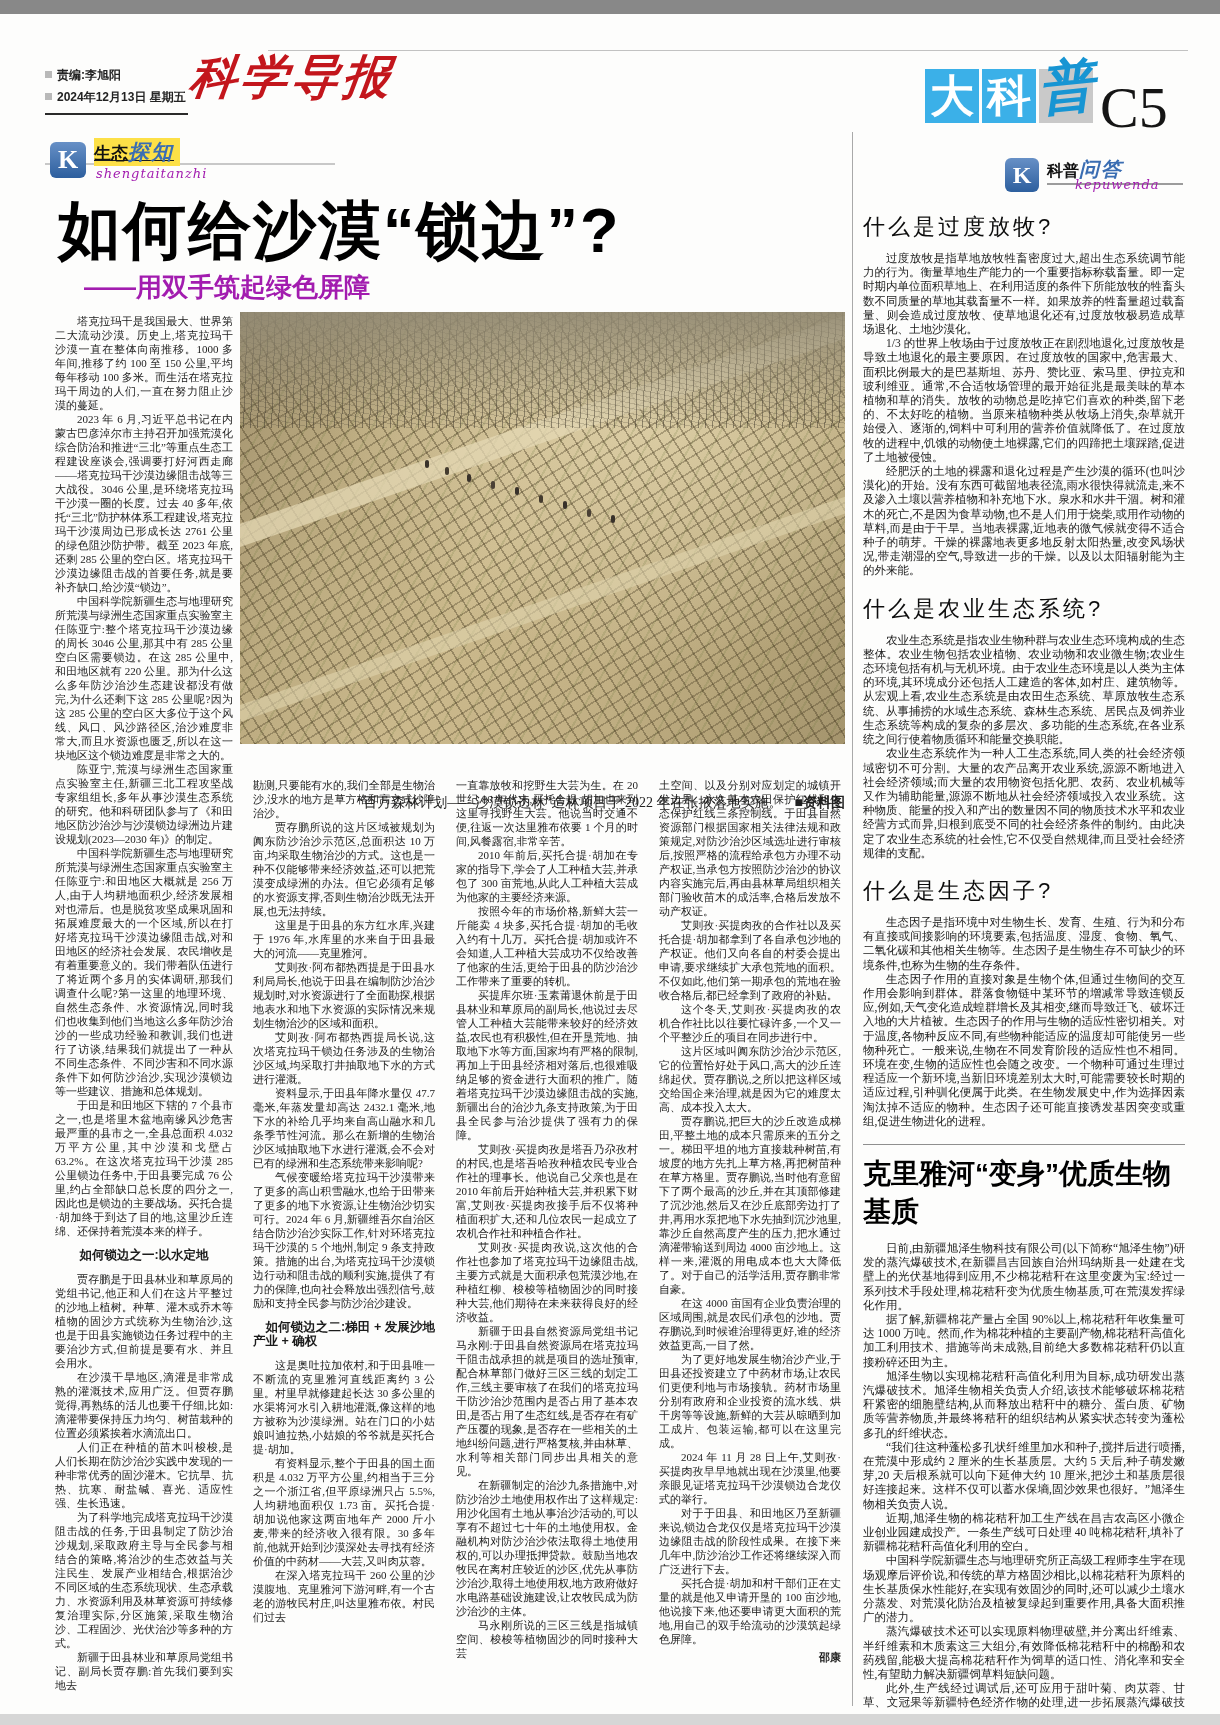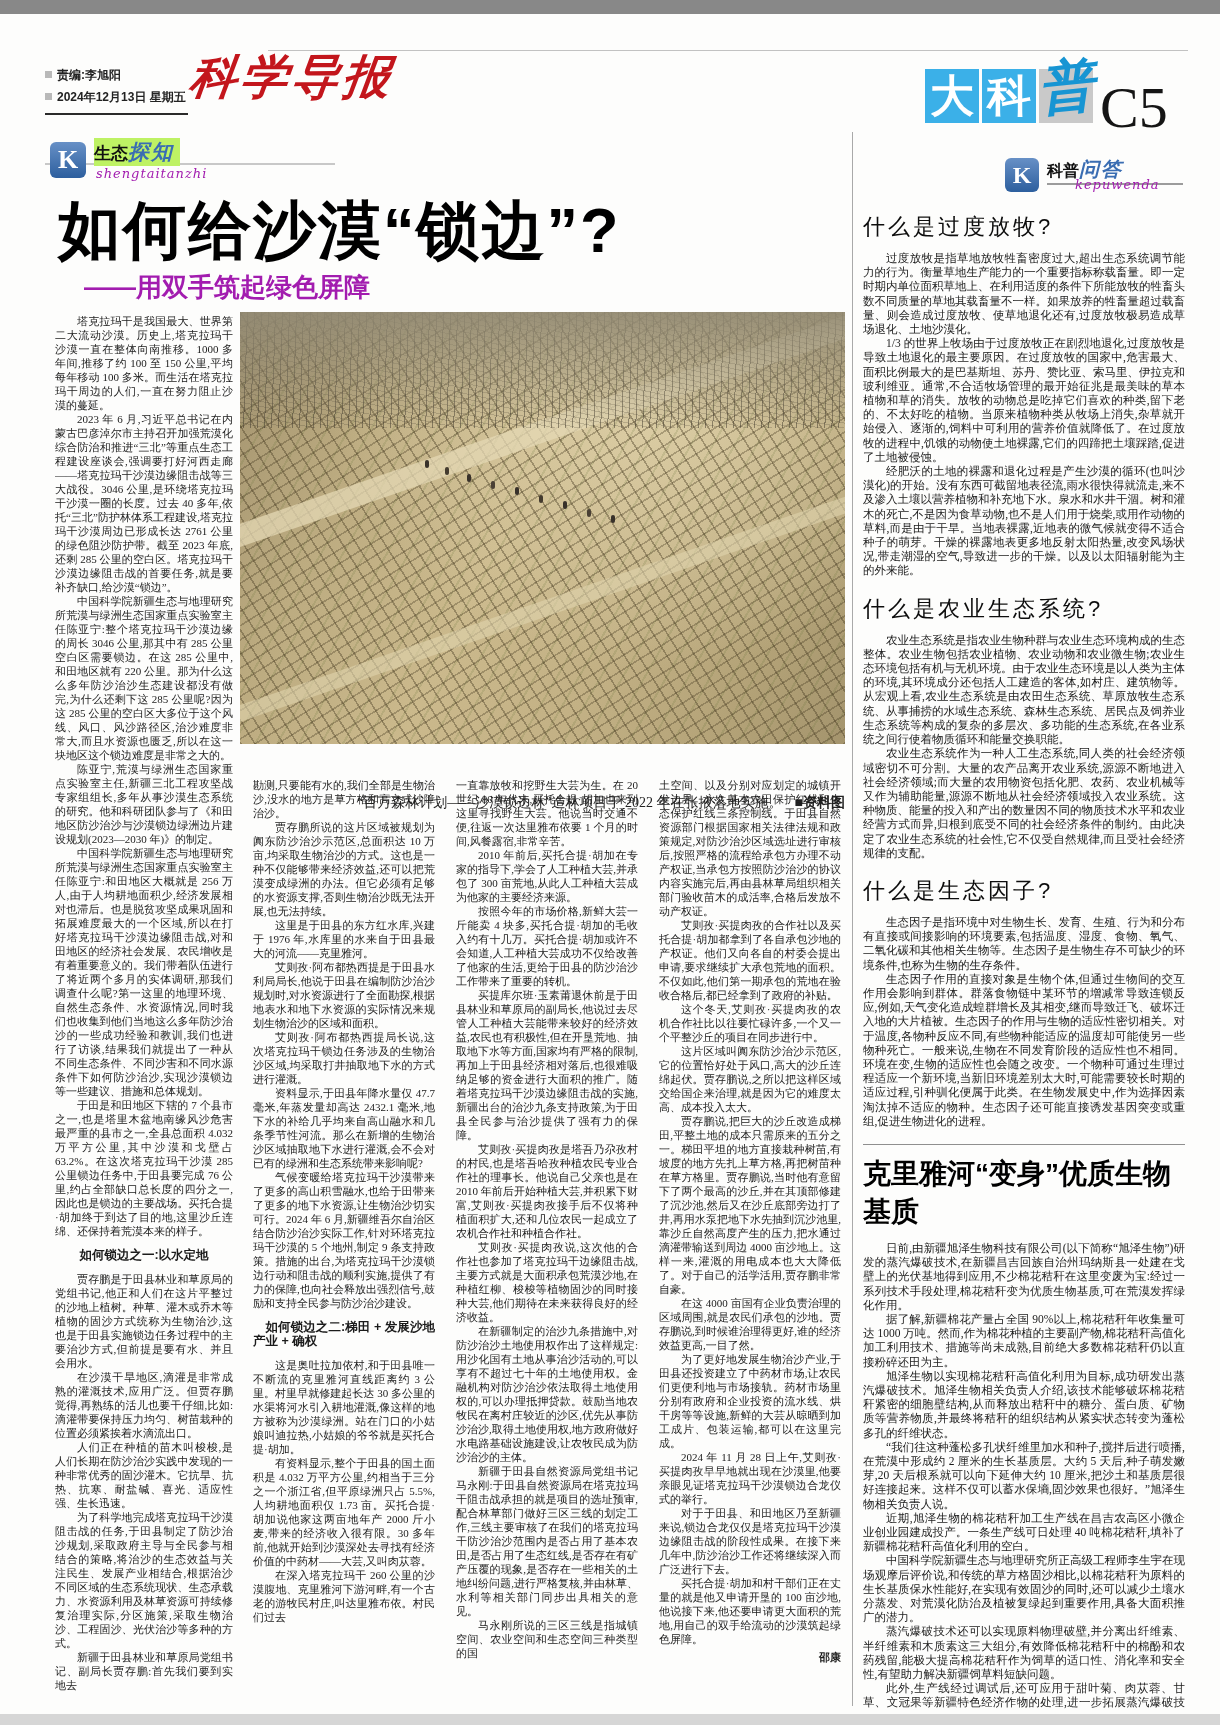--- a/index.html
+++ b/index.html
@@ -107,21 +107,21 @@
   <div class="masthead">科学导报</div>
   <div class="ed-box b1">大</div>
   <div class="ed-box b2">科</div>
   <div class="ed-box b3">
       <span class="glyph">普</span>
     </div>
   <div class="page-no">C5</div>
 
   <div class="badge-rule"></div>
   <div class="kbox" style="left:50px;top:128px;">K</div>
-  <div class="abs" style="left:94px;top:124px;white-space:nowrap;background:#bef264;padding-right:6px;z-index:1;">
+  <div class="abs" style="left:94px;top:124px;white-space:nowrap;background:#fde047;padding-right:6px;z-index:1;text-decoration:underline;">
     <span class="badge-black">生态</span><span class="badge-script">探知</span>
   </div>
   <div class="abs badge-pinyin" style="left:96px;top:152px;">shengtaitanzhi</div>
 
   <h1 class="headline" style="margin:0;">如何给沙漠“锁边”?</h1>
   <div class="subhead">——用双手筑起绿色屏障</div>
 
   <div class="photo">
     <div class="path1"></div>
     <div class="path2"></div>
@@ -159,23 +159,23 @@
       <p class="b-p">有资料显示,整个于田县的国土面积是 4.032 万平方公里,约相当于三分之一个浙江省,但平原绿洲只占 5.5%,人均耕地面积仅 1.73 亩。买托合提·胡加说他家这两亩地年产 2000 斤小麦,带来的经济收入很有限。30 多年前,他就开始到沙漠深处去寻找有经济价值的中药材——大芸,又叫肉苁蓉。</p>
       <p class="b-p">在深入塔克拉玛干 260 公里的沙漠腹地、克里雅河下游河畔,有一个古老的游牧民村庄,叫达里雅布依。村民们过去</p>
     </div>
   <div id="colB" class="col">
       <p class="b-pc">一直靠放牧和挖野生大芸为生。在 20 世纪 80 年代末,买托合提·胡加也来到这里寻找野生大芸。他说当时交通不便,往返一次达里雅布依要 1 个月的时间,风餐露宿,非常辛苦。</p>
       <p class="b-p">2010 年前后,买托合提·胡加在专家的指导下,学会了人工种植大芸,并承包了 300 亩荒地,从此人工种植大芸成为他家的主要经济来源。</p>
       <p class="b-p">按照今年的市场价格,新鲜大芸一斤能卖 4 块多,买托合提·胡加的毛收入约有十几万。买托合提·胡加或许不会知道,人工种植大芸成功不仅给改善了他家的生活,更给于田县的防沙治沙工作带来了重要的转机。</p>
       <p class="b-p">买提库尔班·玉素莆退休前是于田县林业和草原局的副局长,他说过去尽管人工种植大芸能带来较好的经济效益,农民也有积极性,但在开垦荒地、抽取地下水等方面,国家均有严格的限制,再加上于田县经济相对落后,也很难吸纳足够的资金进行大面积的推广。随着塔克拉玛干沙漠边缘阻击战的实施,新疆出台的治沙九条支持政策,为于田县全民参与治沙提供了强有力的保障。</p>
       <p class="b-p">艾则孜·买提肉孜是塔吾乃尕孜村的村民,也是塔吾哈孜种植农民专业合作社的理事长。他说自己父亲也是在 2010 年前后开始种植大芸,并积累下财富,艾则孜·买提肉孜接手后不仅将种植面积扩大,还和几位农民一起成立了农机合作社和种植合作社。</p>
       <p class="b-p">艾则孜·买提肉孜说,这次他的合作社也参加了塔克拉玛干边缘阻击战,主要方式就是大面积承包荒漠沙地,在种植红柳、梭梭等植物固沙的同时接种大芸,他们期待在未来获得良好的经济收益。</p>
+      <p class="b-p">新疆于田县自然资源局党组书记马永刚:于田县自然资源局在塔克拉玛干阻击战承担的就是项目的选址预审,配合林草部门做好三区三线的划定工作,三线主要审核了在我们的塔克拉玛干防沙治沙范围内是否占用了基本农田,是否占用了生态红线,是否存在有矿产压覆的现象,是否存在一些相关的土地纠纷问题,进行严格复核,并由林草、水利等相关部门同步出具相关的意见。</p>
       <p class="b-p">在新疆制定的治沙九条措施中,对防沙治沙土地使用权作出了这样规定:用沙化国有土地从事治沙活动的,可以享有不超过七十年的土地使用权。金融机构对防沙治沙依法取得土地使用权的,可以办理抵押贷款。鼓励当地农牧民在离村庄较近的沙区,优先从事防沙治沙,取得土地使用权,地方政府做好水电路基础设施建设,让农牧民成为防沙治沙的主体。</p>
-      <p class="b-p">新疆于田县自然资源局党组书记马永刚:于田县自然资源局在塔克拉玛干阻击战承担的就是项目的选址预审,配合林草部门做好三区三线的划定工作,三线主要审核了在我们的塔克拉玛干防沙治沙范围内是否占用了基本农田,是否占用了生态红线,是否存在有矿产压覆的现象,是否存在一些相关的土地纠纷问题,进行严格复核,并由林草、水利等相关部门同步出具相关的意见。</p>
-      <p class="b-p">马永刚所说的三区三线是指城镇空间、农业空间和生态空间三种类型的国</p>
+      <p class="b-p">马永刚所说的三区三线是指城镇空间、梭梭等植物固沙的同时接种大芸</p>
     </div>
   <div id="colC" class="col">
       <p class="b-pc">土空间、以及分别对应划定的城镇开发边界、永久基本农田保护红线和生态保护红线三条控制线。于田县自然资源部门根据国家相关法律法规和政策规定,对防沙治沙区域选址进行审核后,按照严格的流程给承包方办理不动产权证,当承包方按照防沙治沙的协议内容实施完后,再由县林草局组织相关部门验收苗木的成活率,合格后发放不动产权证。</p>
       <p class="b-p">艾则孜·买提肉孜的合作社以及买托合提·胡加都拿到了各自承包沙地的产权证。他们又向各自的村委会提出申请,要求继续扩大承包荒地的面积。不仅如此,他们第一期承包的荒地在验收合格后,都已经拿到了政府的补贴。</p>
       <p class="b-p">这个冬天,艾则孜·买提肉孜的农机合作社比以往要忙碌许多,一个又一个平整沙丘的项目在同步进行中。</p>
       <p class="b-p">这片区域叫阗东防沙治沙示范区,它的位置恰好处于风口,高大的沙丘连绵起伏。贾存鹏说,之所以把这样区域交给国企来治理,就是因为它的难度太高、成本投入太大。</p>
       <p class="b-p">贾存鹏说,把巨大的沙丘改造成梯田,平整土地的成本只需原来的五分之一。梯田平坦的地方直接栽种树苗,有坡度的地方先扎上草方格,再把树苗种在草方格里。贾存鹏说,当时他有意留下了两个最高的沙丘,并在其顶部修建了沉沙池,然后又在沙丘底部旁边打了井,再用水泵把地下水先抽到沉沙池里,靠沙丘自然高度产生的压力,把水通过滴灌带输送到周边 4000 亩沙地上。这样一来,灌溉的用电成本也大大降低了。对于自己的活学活用,贾存鹏非常自豪。</p>
       <p class="b-p">在这 4000 亩国有企业负责治理的区域周围,就是农民们承包的沙地。贾存鹏说,到时候谁治理得更好,谁的经济效益更高,一目了然。</p>
       <p class="b-p">为了更好地发展生物治沙产业,于田县还投资建立了中药材市场,让农民们更便利地与市场接轨。药材市场里分别有政府和企业投资的流水线、烘干房等等设施,新鲜的大芸从晾晒到加工成片、包装运输,都可以在这里完成。</p>
       <p class="b-p">2024 年 11 月 28 日上午,艾则孜·买提肉孜早早地就出现在沙漠里,他要亲眼见证塔克拉玛干沙漠锁边合龙仪式的举行。</p>

